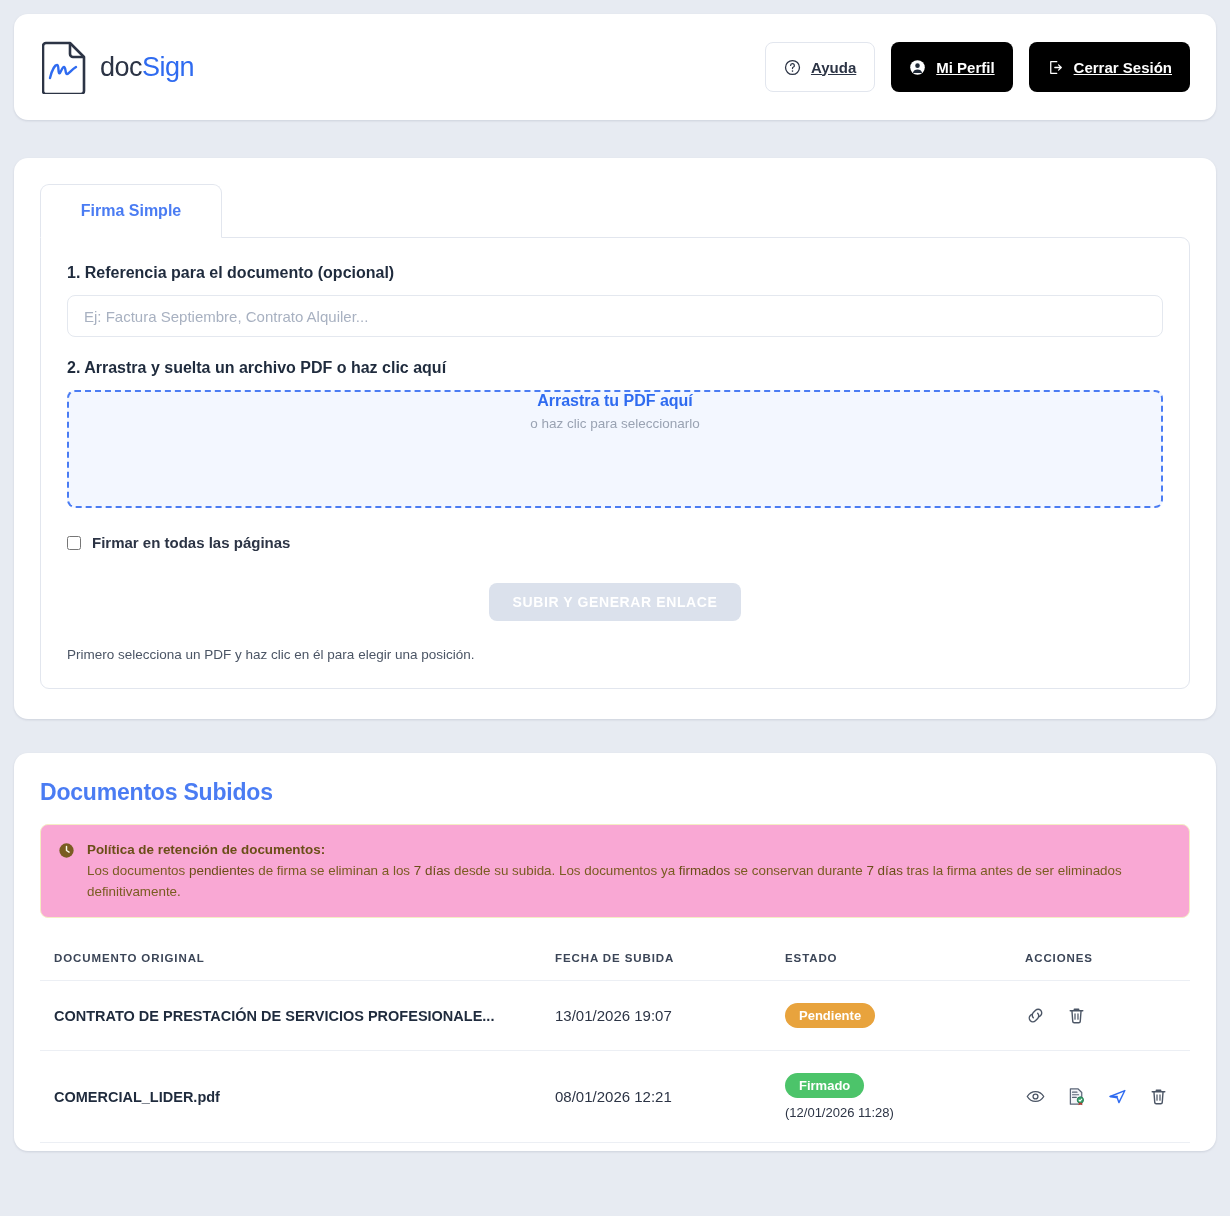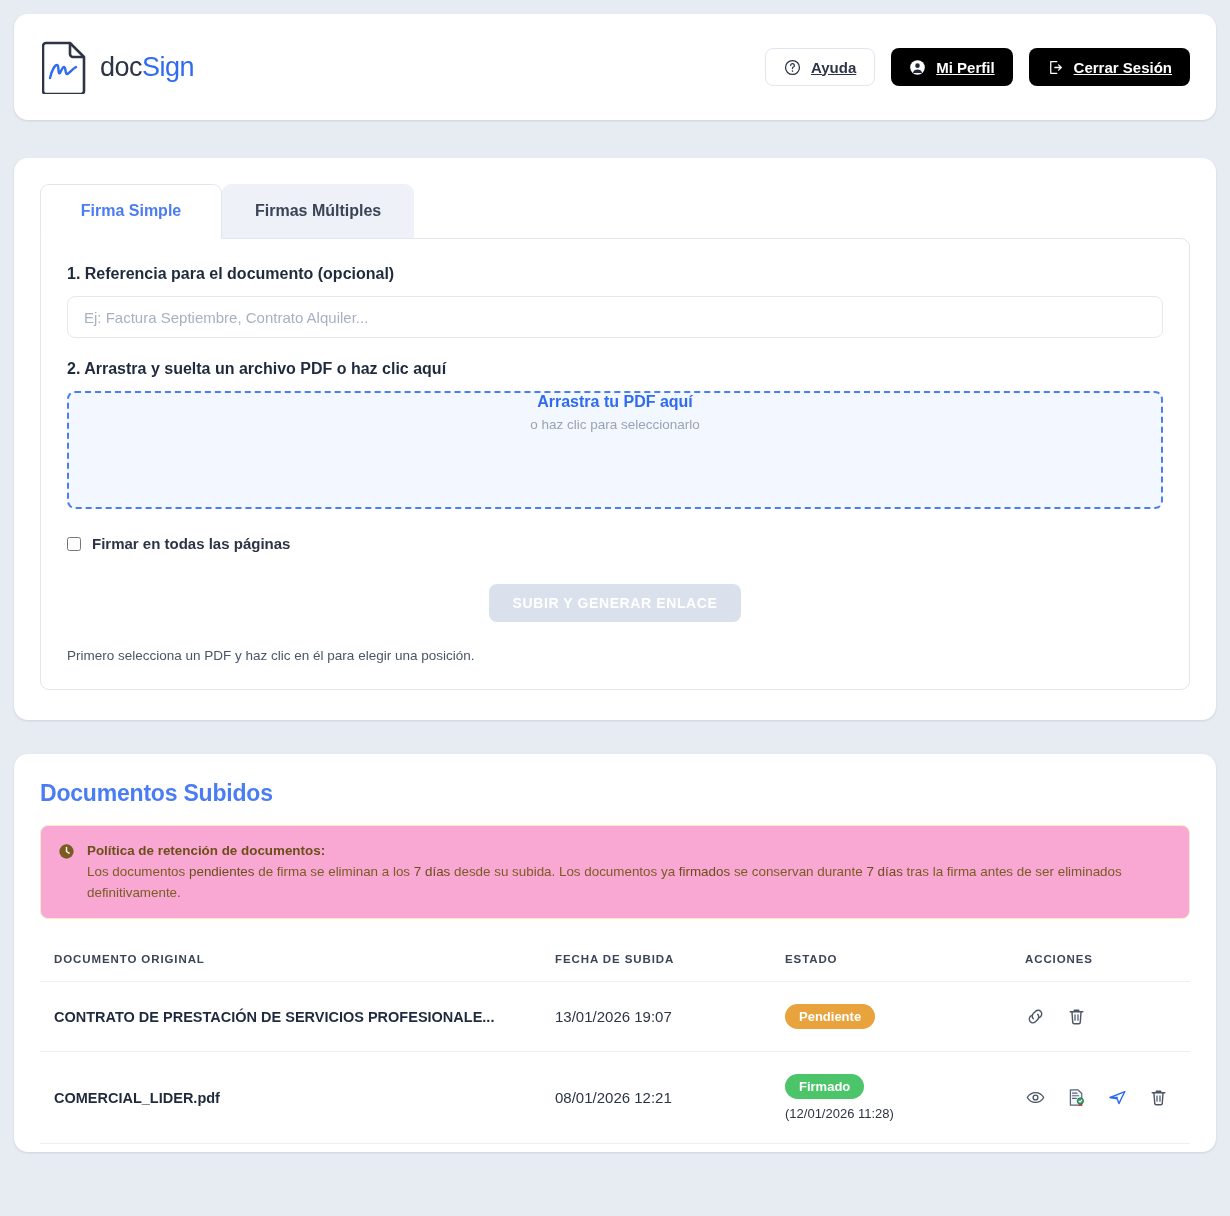--- a/index.html
+++ b/index.html
@@ -30,21 +30,21 @@
   }
   .brand { display: flex; align-items: center; gap: 12px; }
   .brand-mark { width: 46px; height: 54px; display: block; }
   .brand-text { font-size: 27px; font-weight: normal; letter-spacing: -0.5px; }
   .brand-text .doc { color: #2c3445; }
   .brand-text .sign { color: #2f6bf0; }
 
   .header-actions { display: flex; align-items: center; gap: 16px; }
   .btn {
     display: inline-flex; align-items: center; gap: 10px;
-    height: 38px; padding: 0 18px;
+    height: 50px; padding: 0 18px;
     border-radius: 8px;
     font-size: 15px; font-weight: bold;
     cursor: pointer; border: none;
     font-family: "Liberation Sans", sans-serif;
   }
   .btn span.lbl { text-decoration: underline; }
   .btn-light {
     background: #ffffff; color: #2c3445;
     border: 1px solid #e2e6ee;
   }
@@ -233,23 +233,20 @@
         <span class="lbl">Cerrar Sesión</span>
       </button>
     </div>
   </div>
 
   <div class="card upload-card">
 
     <div class="tabs">
       <div class="tab active">
         <span>Firma Simple</span>
-      </div>
-      <div class="tab">
-        <span>Firmas Múltiples</span>
       </div>
     </div>
 
     <div class="tab-panel">
       <div class="field-label">1. Referencia para el documento (opcional)</div>
       <input class="text-input" type="text" placeholder="Ej: Factura Septiembre, Contrato Alquiler..." style="">
 
       <div class="spacer-20"></div>
 
       <div class="field-label">2. Arrastra y suelta un archivo PDF o haz clic aquí</div>

